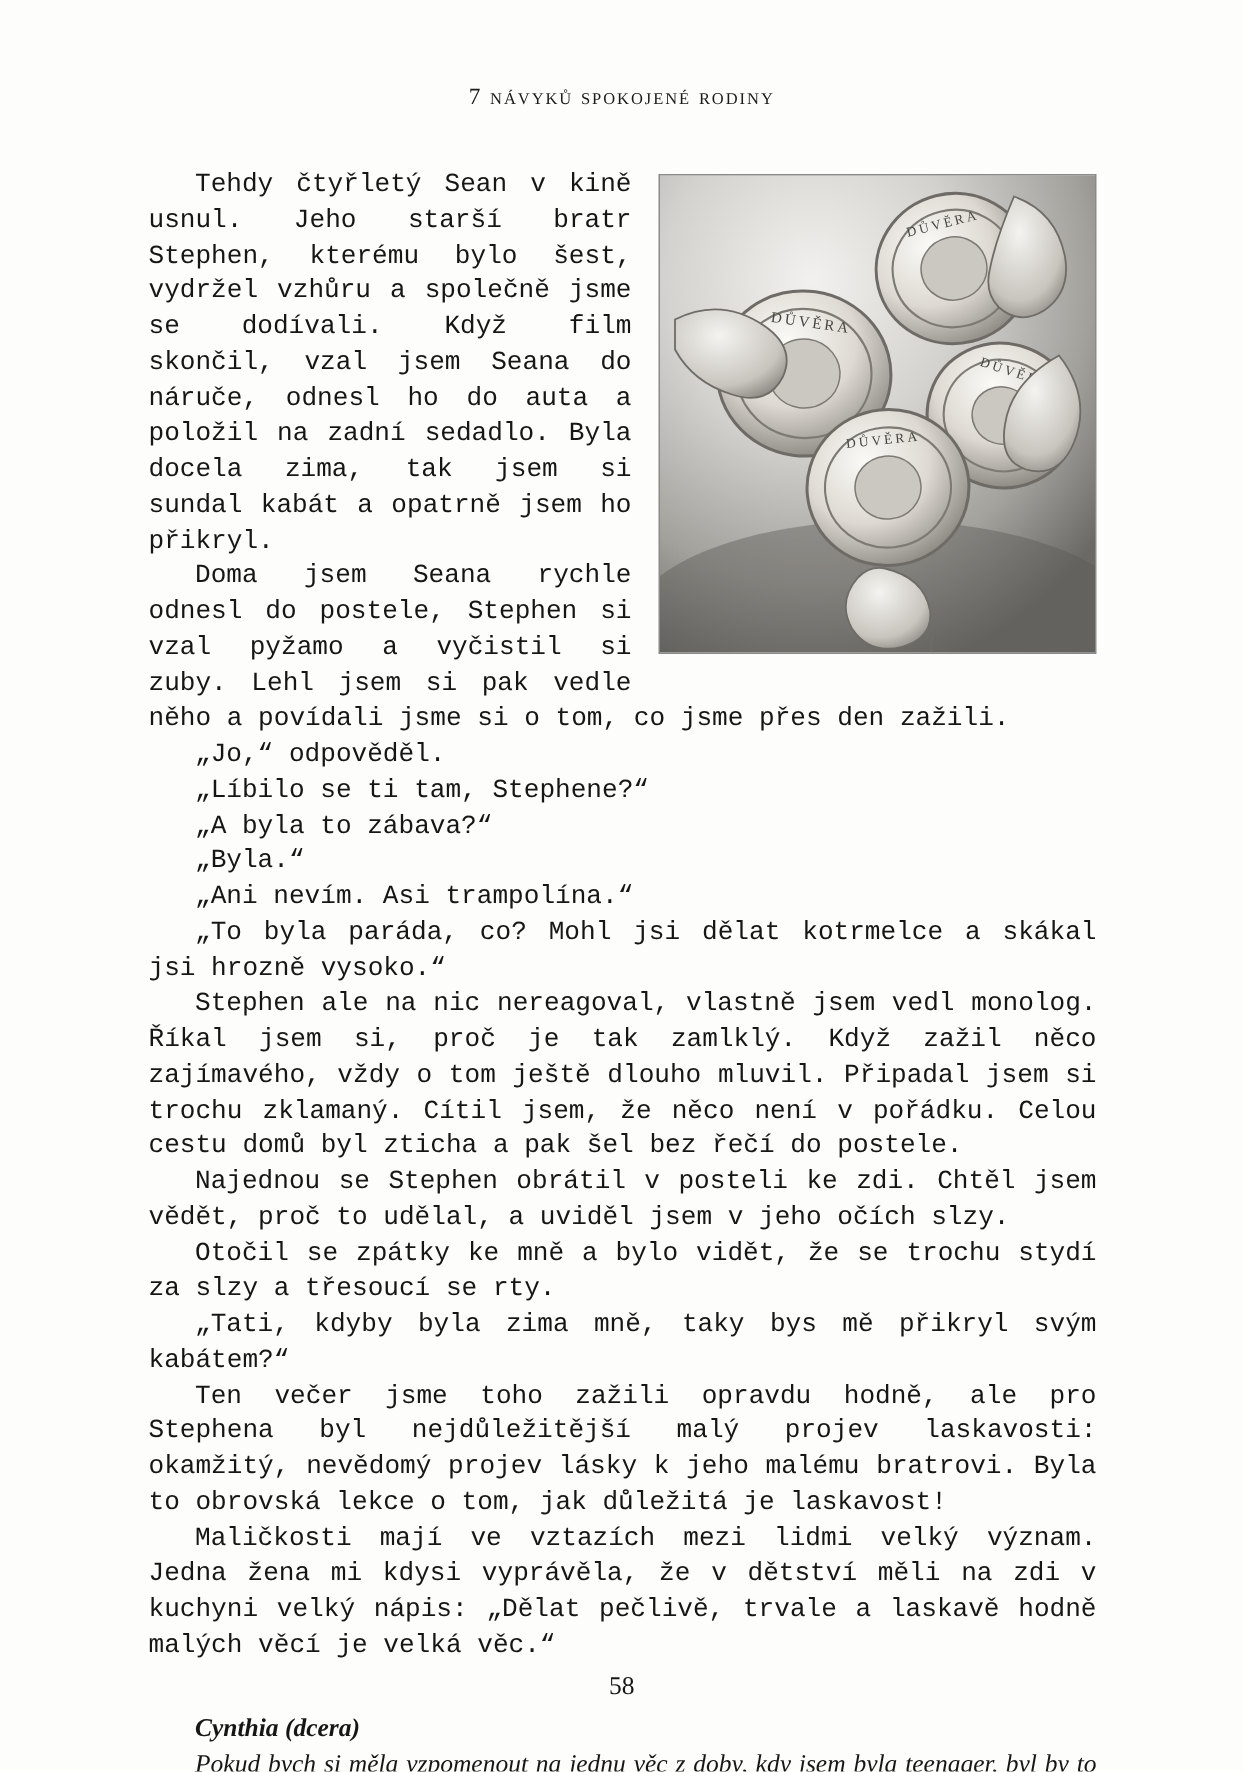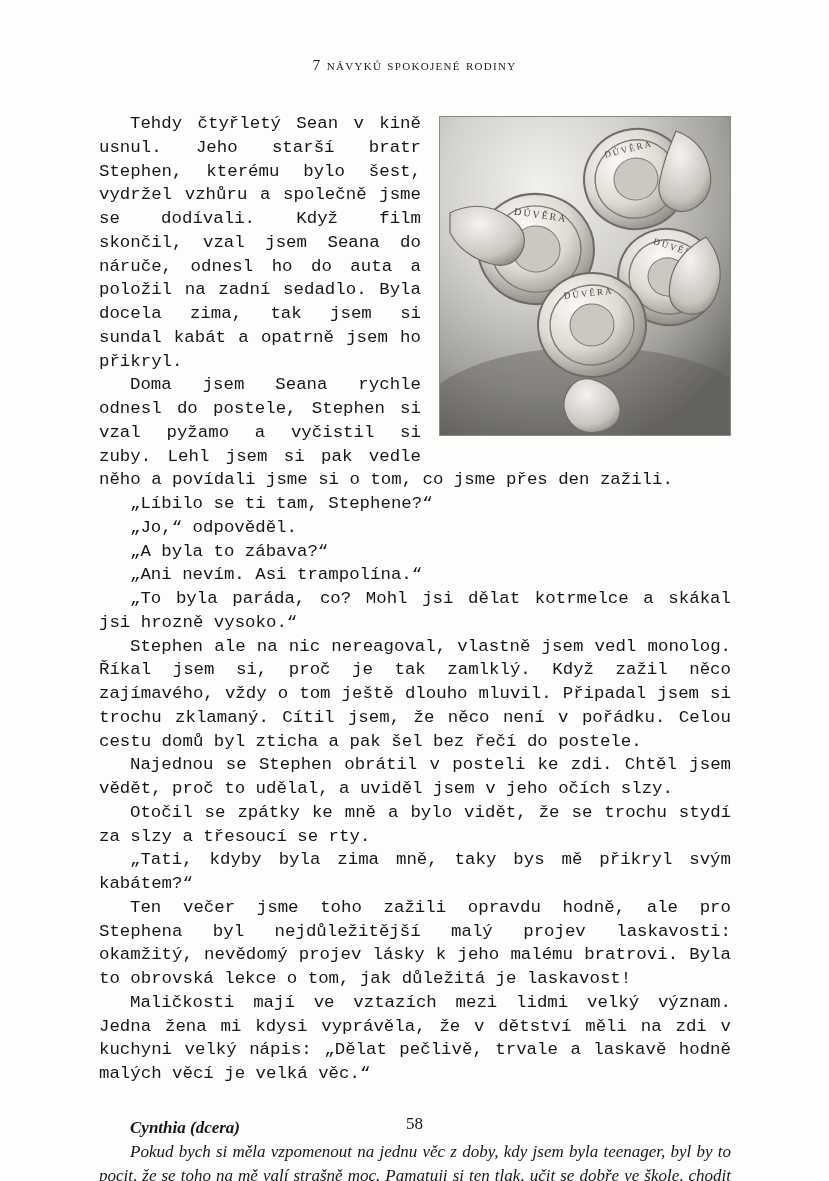--- a/index.html
+++ b/index.html
@@ -152,23 +152,24 @@
           <text x="0" y="-29" text-anchor="middle" font-family="Liberation Serif, serif" font-size="9" fill="#46443f" letter-spacing="2">DŮVĚRA</text>
         </g>
 
         <path d="M150 262 q26 6 30 28 q2 18 -18 24 q-22 6 -34 -12 q-10 -18 4 -34 q8 -8 18 -6 z" fill="url(#hand)" stroke="#6f6c67" stroke-width="1.2"></path>
         <path d="M186 300 q-8 12 -4 18" fill="none" stroke="#6f6c67" stroke-width="1"></path>
       </svg>
     </div>
 
     <p>Tehdy čtyřletý Sean v kině usnul. Jeho starší bratr Stephen, kterému bylo šest, vydržel vzhůru a společně jsme se dodívali. Když film skončil, vzal jsem Seana do náruče, odnesl ho do auta a položil na zadní sedadlo. Byla docela zima, tak jsem si sundal kabát a opatrně jsem ho přikryl.</p>
     <p>Doma jsem Seana rychle odnesl do postele, Stephen si vzal pyžamo a vyčistil si zuby. Lehl jsem si pak vedle něho a povídali jsme si o tom, co jsme přes den zažili.</p>
+    <p class="quote-line">„Jo,“ odpověděl.</p>
     <p class="quote-line">„Líbilo se ti tam, Stephene?“</p>
-    <p class="quote-line">„Jo,“ odpověděl.</p>
     <p class="quote-line">„A byla to zábava?“</p>
+    <p class="quote-line">„Byla.“</p>
     <p class="quote-line">„Ani nevím. Asi trampolína.“</p>
     <div class="clearer"></div>
     <p class="quote-line">„To byla paráda, co? Mohl jsi dělat kotrmelce a skákal jsi hrozně vysoko.“</p>
     <p>Stephen ale na nic nereagoval, vlastně jsem vedl monolog. Říkal jsem si, proč je tak zamlklý. Když zažil něco zajímavého, vždy o tom ještě dlouho mluvil. Připadal jsem si trochu zklamaný. Cítil jsem, že něco není v pořádku. Celou cestu domů byl zticha a pak šel bez řečí do postele.</p>
     <p>Najednou se Stephen obrátil v posteli ke zdi. Chtěl jsem vědět, proč to udělal, a uviděl jsem v jeho očích slzy.</p>
     <p>Otočil se zpátky ke mně a bylo vidět, že se trochu stydí za slzy a třesoucí se rty.</p>
     <p class="quote-line">„Tati, kdyby byla zima mně, taky bys mě přikryl svým kabátem?“</p>
     <p>Ten večer jsme toho zažili opravdu hodně, ale pro Stephena byl nejdůležitější malý projev laskavosti: okamžitý, nevědomý projev lásky k jeho malému bratrovi. Byla to obrovská lekce o tom, jak důležitá je laskavost!</p>
     <p>Maličkosti mají ve vztazích mezi lidmi velký význam. Jedna žena mi kdysi vyprávěla, že v dětství měli na zdi v kuchyni velký nápis: „Dělat pečlivě, trvale a laskavě hodně malých věcí je velká věc.“</p>
 

